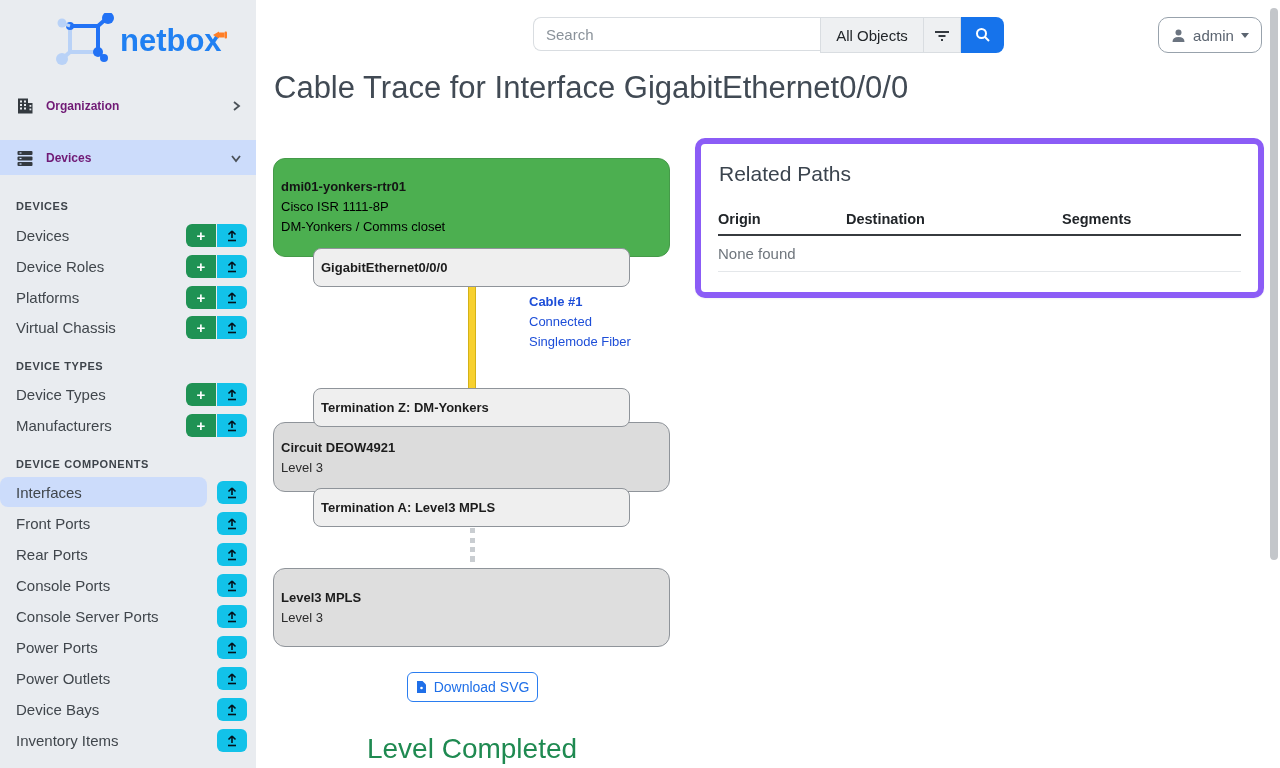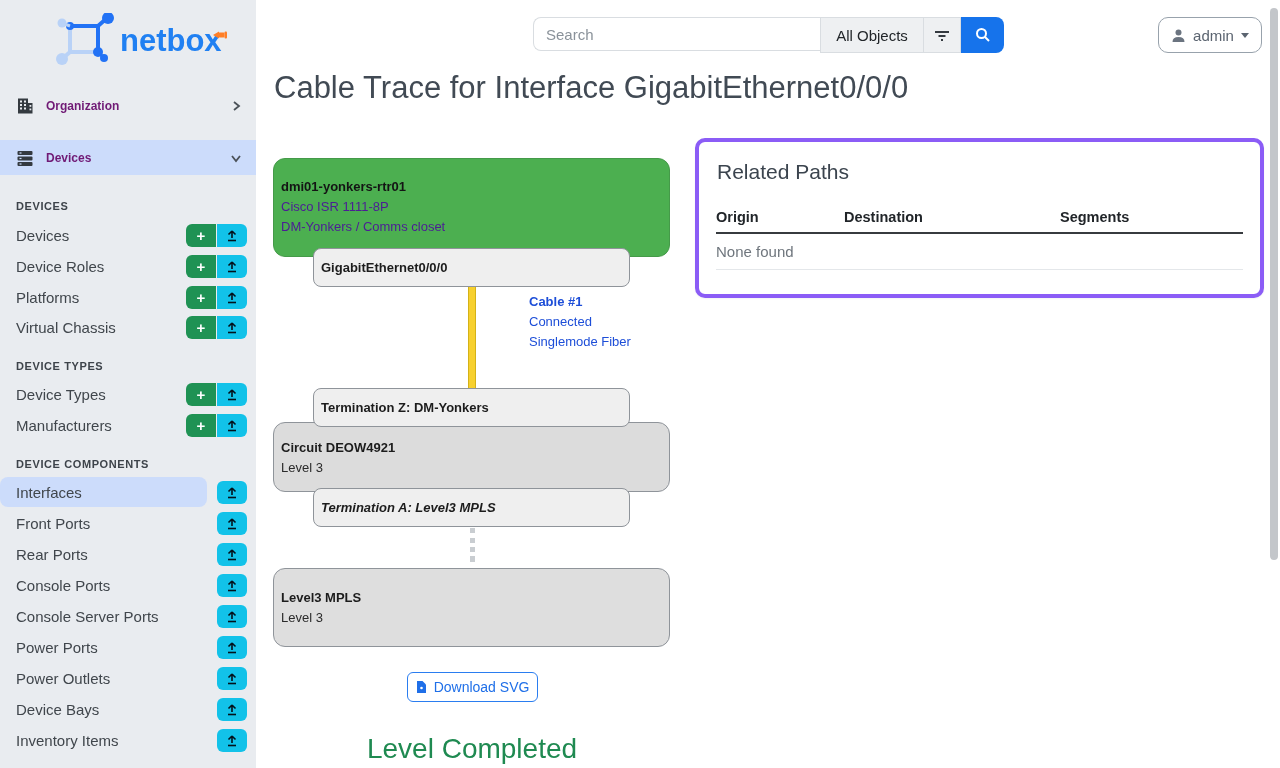--- a/index.html
+++ b/index.html
@@ -34,37 +34,37 @@
   .admin-btn { position:absolute; left:902px; top:17px; width:104px; height:36px; border:1px solid #98a2ac; border-radius:10px; background:#fff; display:flex; align-items:center; justify-content:center; gap:7px; font-size:15px; color:#5b6470; cursor:pointer; }
   .caret { width:0; height:0; border-left:4px solid transparent; border-right:4px solid transparent; border-top:5px solid #5b6470; }
 
   
   .page-title { position:absolute; left:18px; top:70px; font-size:31px; font-weight:400; color:#414a54; }
 
   
   .box { position:absolute; border:1px solid #8f949a; text-align:left;padding-left:7px; }
   .device-box { left:17px; top:158px; width:397px; height:99px; background:#4caf50; border:1px solid #459a49; border-radius:12px; padding-top:18px; z-index:1; }
   .device-box .l1 { font-size:13px; font-weight:700; color:#141414; line-height:20px; cursor:pointer; }
-  .device-box .l2 { font-size:13px; color:#4c1d95; line-height:20px; cursor:pointer; }
+  .device-box .l2 { font-size:13px; color:#000000; line-height:20px; cursor:pointer; }
   .iface-box { left:57px; top:248px; width:317px; height:39px; background:#efefef; border-radius:8px; line-height:37px; font-size:13px; font-weight:700; color:#1c1c1c; z-index:3; cursor:pointer; }
   .cable-line { position:absolute; left:212px; top:287px; width:8px; height:101px; background:#f7d02e; border-left:1px solid #d4b218; border-right:1px solid #d4b218; z-index:2; }
   .cable-text { position:absolute; left:237px; top:292px; text-align:left; font-size:13px; color:#1d4ed8; line-height:20px; z-index:2;margin-left:36px; }
   .cable-text .c1 { font-weight:700; cursor:pointer; }
   .termz-box { left:57px; top:388px; width:317px; height:39px; background:#efefef; border-radius:8px; line-height:37px; font-size:13px; font-weight:700; color:#1c1c1c; z-index:3; cursor:pointer; }
   .circuit-box { left:17px; top:422px; width:397px; height:70px; background:#dcdcdc; border-radius:12px; padding-top:15px; z-index:1; cursor:pointer; }
   .circuit-box .l1, .node-box .l1 { font-size:13px; font-weight:700; color:#1c1c1c; line-height:20px; }
   .circuit-box .l2, .node-box .l2 { font-size:13px; color:#2b2b2b; line-height:20px; }
-  .terma-box { left:57px; top:488px; width:317px; height:39px; background:#efefef; border-radius:8px; line-height:37px; font-size:13px; font-weight:700; color:#1c1c1c; z-index:3; cursor:pointer;font-style:italic; }
+  .terma-box { left:57px; top:488px; width:317px; height:39px; background:#efefef; border-radius:8px; line-height:37px; font-size:13px; font-weight:700; color:#1c1c1c; z-index:3; cursor:pointer; }
   .dotted-conn { position:absolute; left:214px; top:528px; width:5px; height:34px; background:repeating-linear-gradient(180deg,#c9cdd1 0 5px,transparent 5px 9.5px); }
   .node-box { left:17px; top:568px; width:397px; height:79px; background:#dedede; border-radius:12px; padding-top:19px; cursor:pointer; }
   .dl-btn { position:absolute; left:151px; top:672px; width:131px; height:30px; background:#fff; border:1px solid #2a7df0; border-radius:6px; color:#1f6fe8; font-size:14px; display:flex; align-items:center; justify-content:center; gap:7px; cursor:pointer; }
   .trace-done { position:absolute; left:17px; top:733px; width:398px; text-align:center; font-size:28px; color:#1f8a51; }
 
   
-  .rp-card { position:absolute; left:439px; top:138px; width:569px; height:160px; background:#fff; border:4px solid #8b5cf6; border-radius:10px; box-shadow:0 1px 2px rgba(0,0,0,.05); }
+  .rp-card { position:absolute; left:439px; top:138px; width:569px; height:160px; background:#fff; border:6px solid #8b5cf6; border-radius:10px; box-shadow:0 1px 2px rgba(0,0,0,.05); }
   .rp-title { position:absolute; left:18px; top:18px; font-size:21px; font-weight:400; color:#3b444e; }
   .rp-table { position:absolute; left:17px; right:17px; top:60px; }
   .rp-head { display:grid; grid-template-columns:128px 216px 1fr; height:32px; align-items:center; border-bottom:2px solid #373b3f; font-size:14.5px; font-weight:700; color:#212529; }
   .rp-empty { height:36px; line-height:36px; font-size:15px; color:#6f767d; border-bottom:1px solid #e4e7ea; }
 
   
   .scrollbar { position:absolute; right:0; top:0; width:12px; height:768px; background:#fff; }
   .scroll-thumb { position:absolute; right:2px; top:8px; width:8px; height:552px; border-radius:4px; background:#c3c6ca; cursor:pointer; }
 </style>
 </head>

